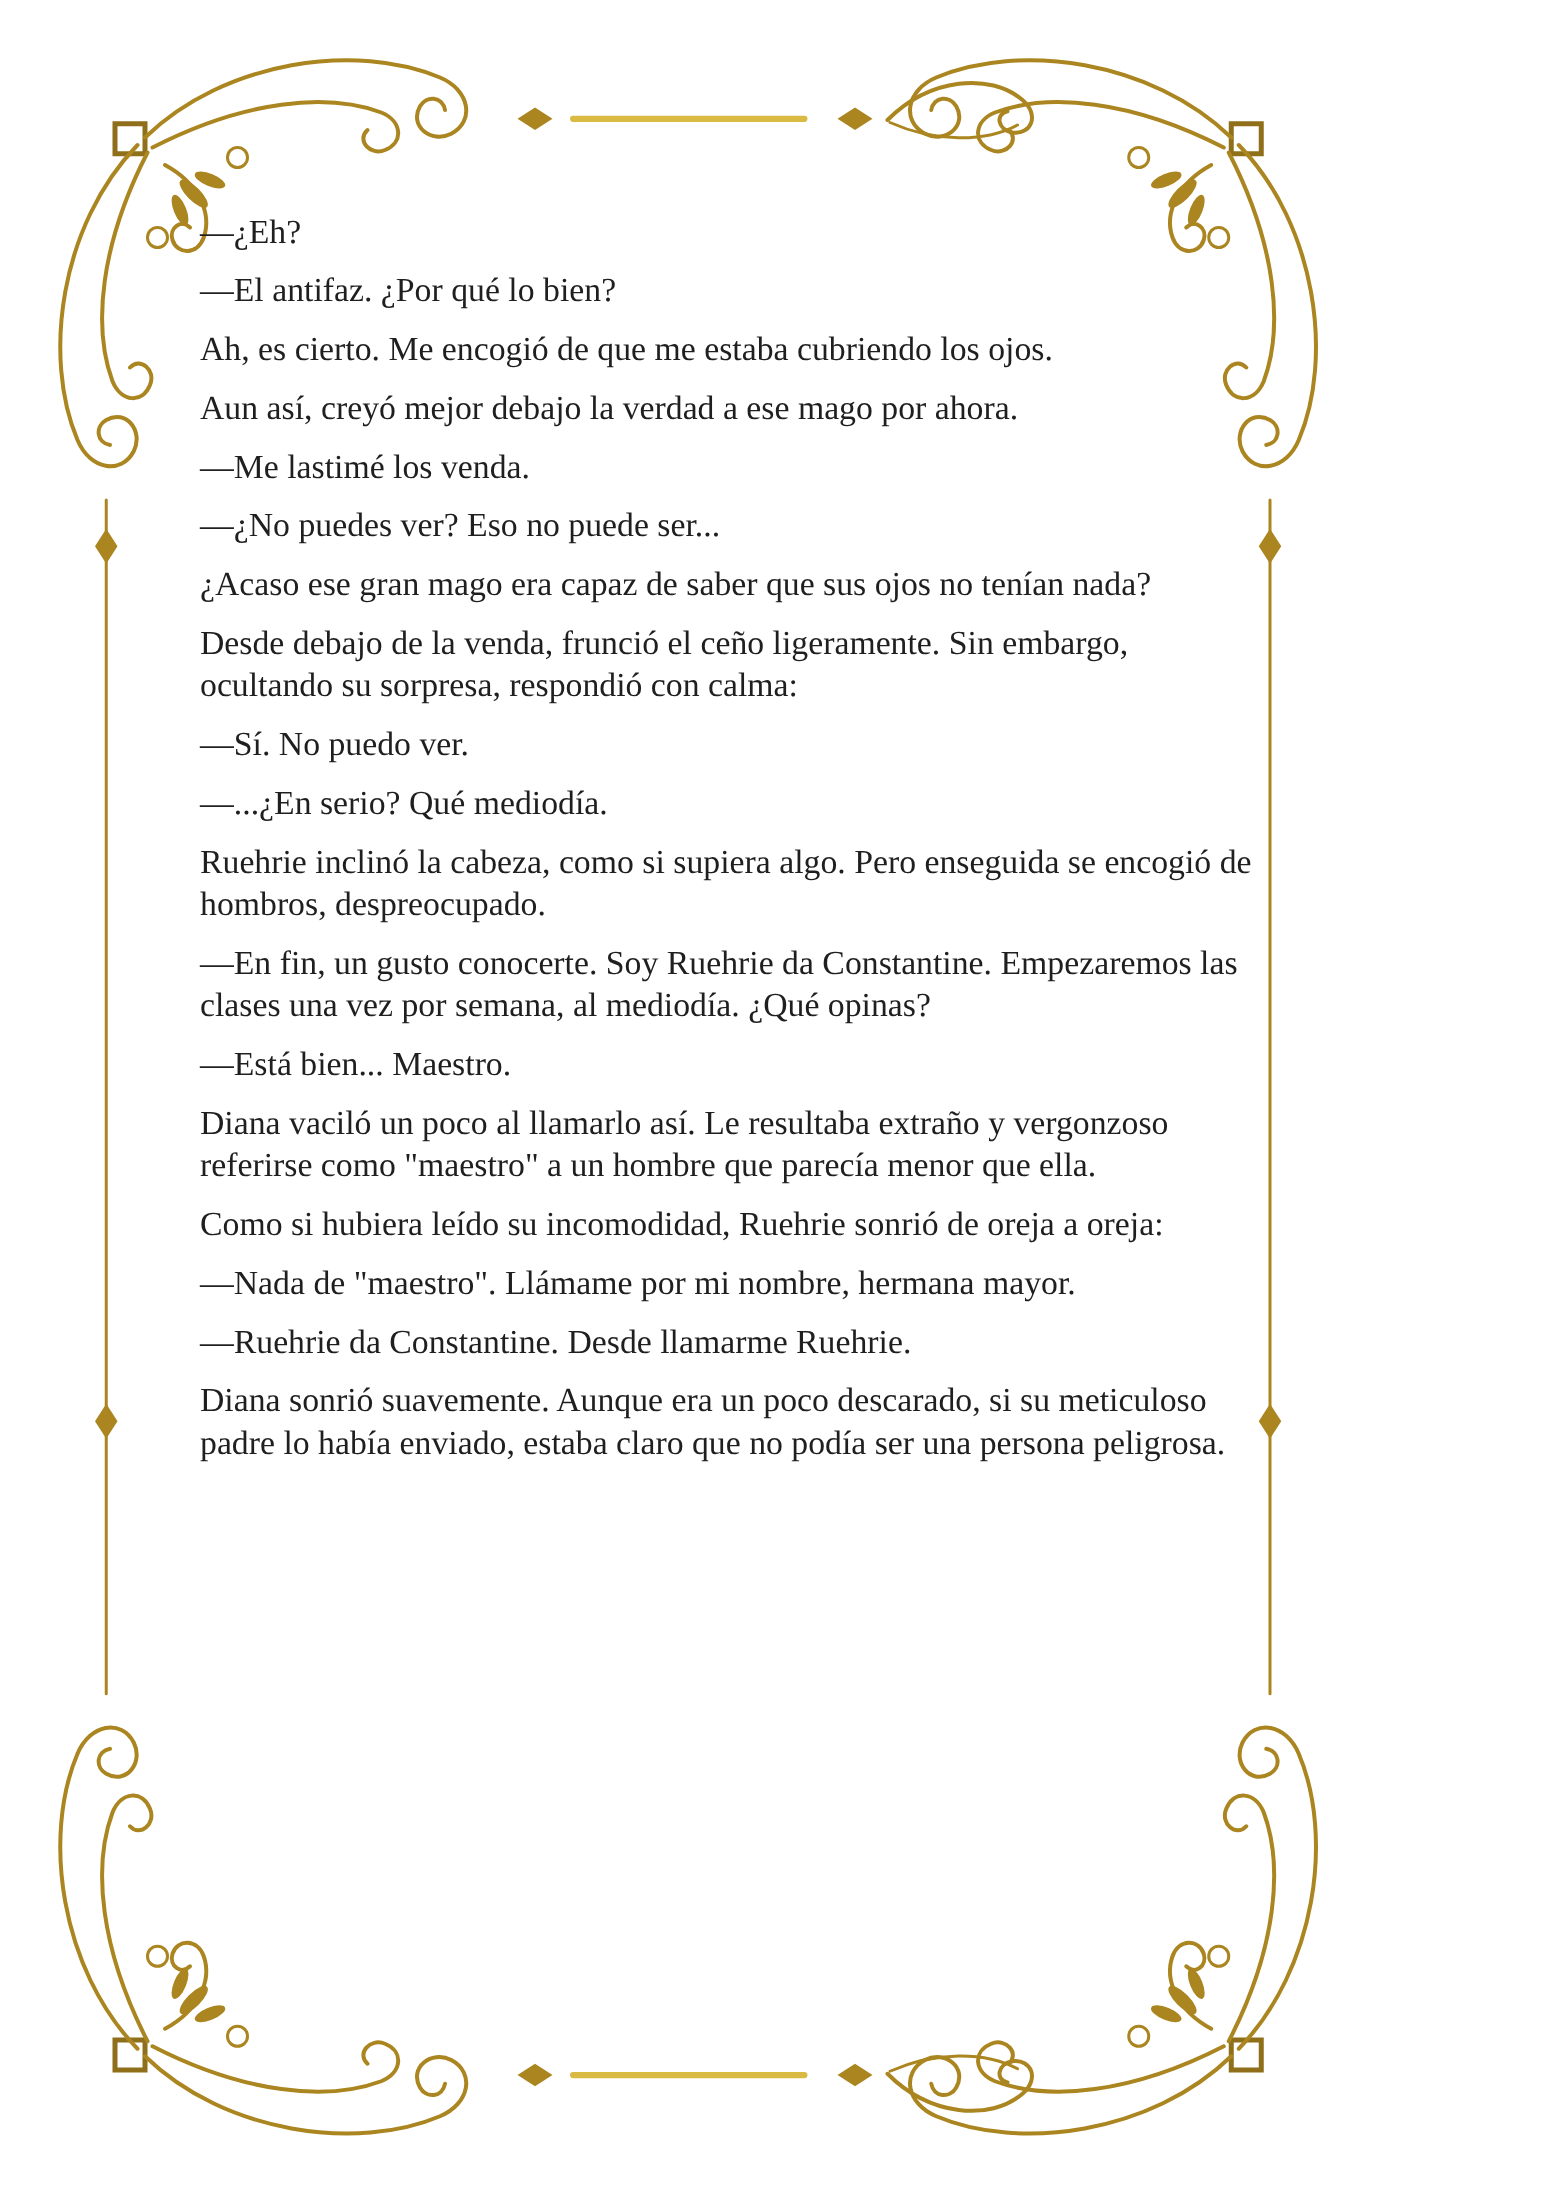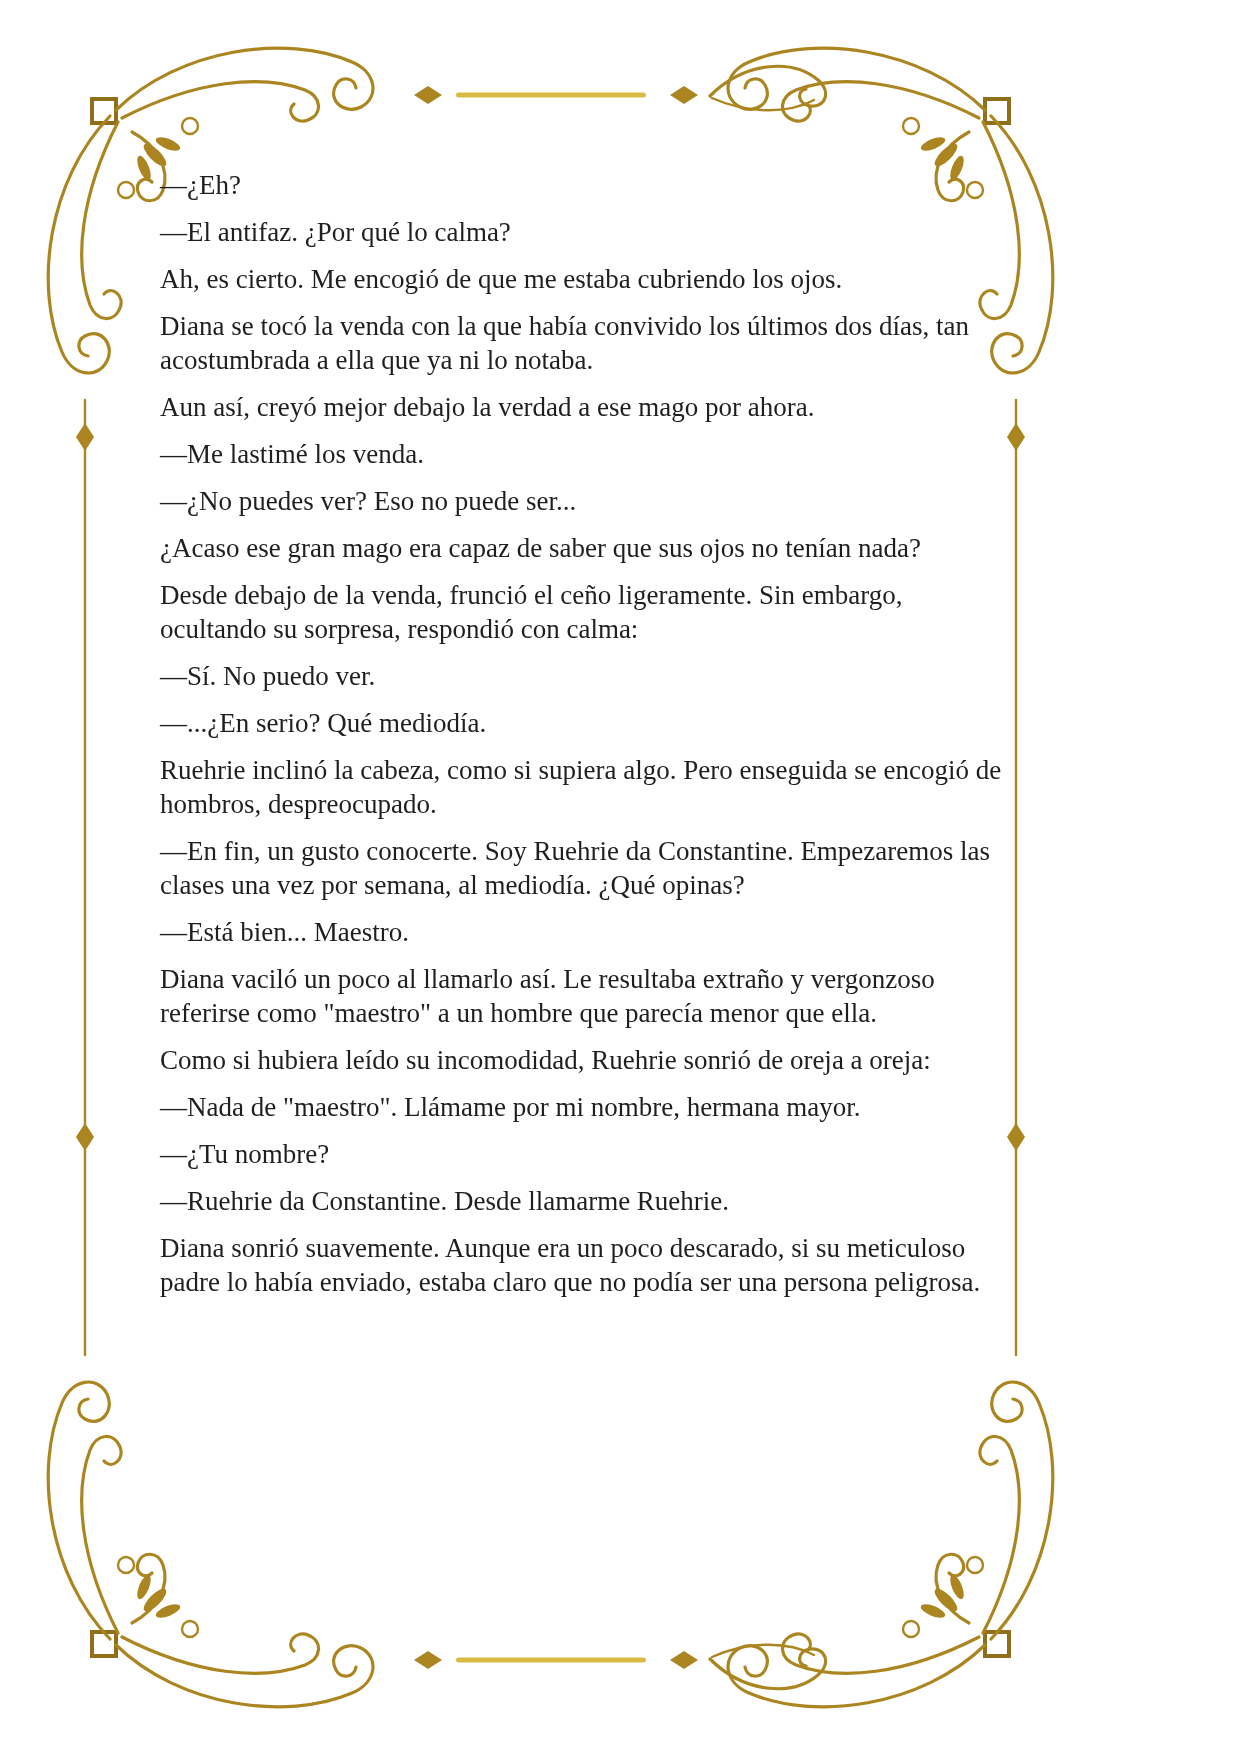--- a/index.html
+++ b/index.html
@@ -103,34 +103,32 @@
     </g>
     <g>
       <line x1="1016" y1="400" x2="1016" y2="1355" class="stk thin"></line>
       <use href="#diamond" transform="translate(1016,437) rotate(90)" class="fil"></use>
       <use href="#diamond" transform="translate(1016,1137) rotate(90)" class="fil"></use>
     </g>
   </svg>
 
   <div class="content">
     <p class="para">—¿Eh?</p>
-    <p class="para">—El antifaz. ¿Por qué lo calma?</p>
+    <p class="para">—El antifaz. ¿Por qué lo bien?</p>
     <p class="para">Ah, es cierto. Me encogió de que me estaba cubriendo los ojos.</p>
-    <p class="para">Diana se tocó la venda con la que había convivido los últimos dos días, tan acostumbrada a ella que ya ni lo notaba.</p>
     <p class="para">Aun así, creyó mejor debajo la verdad a ese mago por ahora.</p>
     <p class="para">—Me lastimé los venda.</p>
     <p class="para">—¿No puedes ver? Eso no puede ser...</p>
     <p class="para">¿Acaso ese gran mago era capaz de saber que sus ojos no tenían nada?</p>
     <p class="para">Desde debajo de la venda, frunció el ceño ligeramente. Sin embargo, ocultando su sorpresa, respondió con calma:</p>
     <p class="para">—Sí. No puedo ver.</p>
     <p class="para">—...¿En serio? Qué mediodía.</p>
     <p class="para">Ruehrie inclinó la cabeza, como si supiera algo. Pero enseguida se encogió de hombros, despreocupado.</p>
     <p class="para">—En fin, un gusto conocerte. Soy Ruehrie da Constantine. Empezaremos las clases una vez por semana, al mediodía. ¿Qué opinas?</p>
     <p class="para">—Está bien... Maestro.</p>
     <p class="para">Diana vaciló un poco al llamarlo así. Le resultaba extraño y vergonzoso referirse como "maestro" a un hombre que parecía menor que ella.</p>
     <p class="para">Como si hubiera leído su incomodidad, Ruehrie sonrió de oreja a oreja:</p>
     <p class="para">—Nada de "maestro". Llámame por mi nombre, hermana mayor.</p>
-    <p class="para">—¿Tu nombre?</p>
     <p class="para">—Ruehrie da Constantine. Desde llamarme Ruehrie.</p>
     <p class="para">Diana sonrió suavemente. Aunque era un poco descarado, si su meticuloso padre lo había enviado, estaba claro que no podía ser una persona peligrosa.</p>
   </div>
 
 </div>
 
 </body></html>

